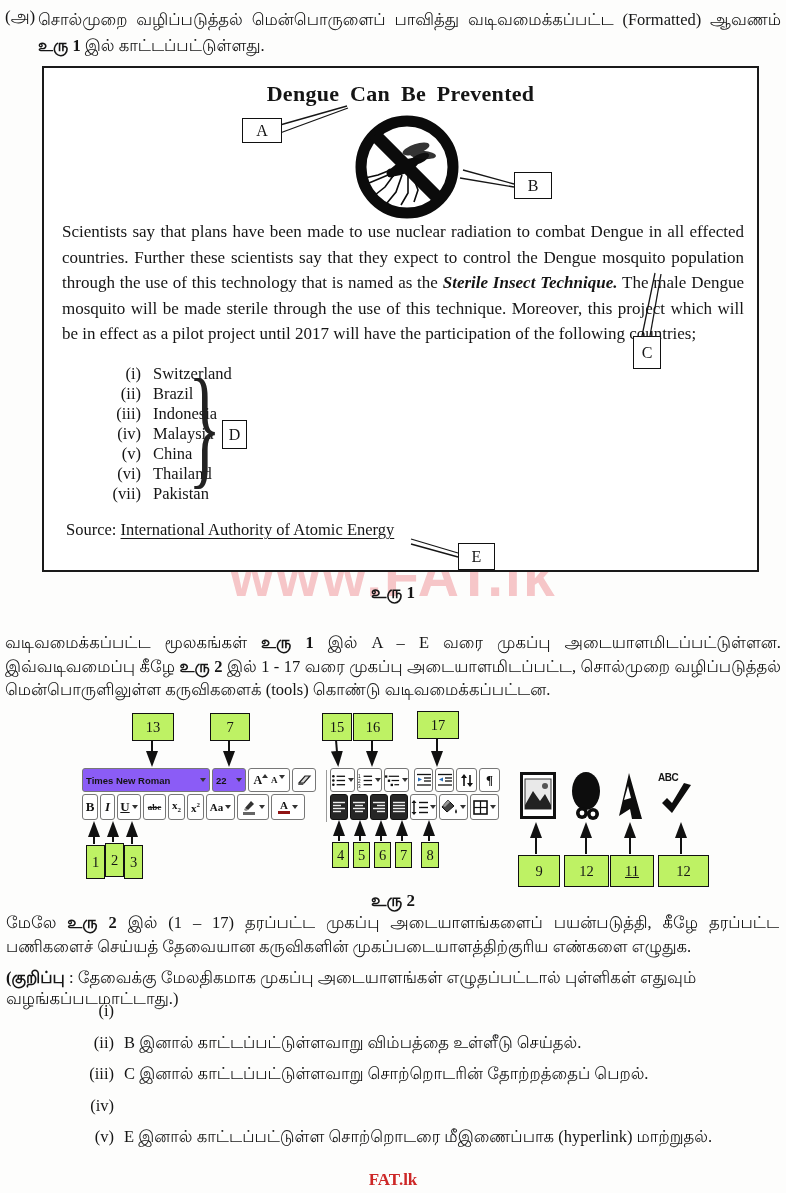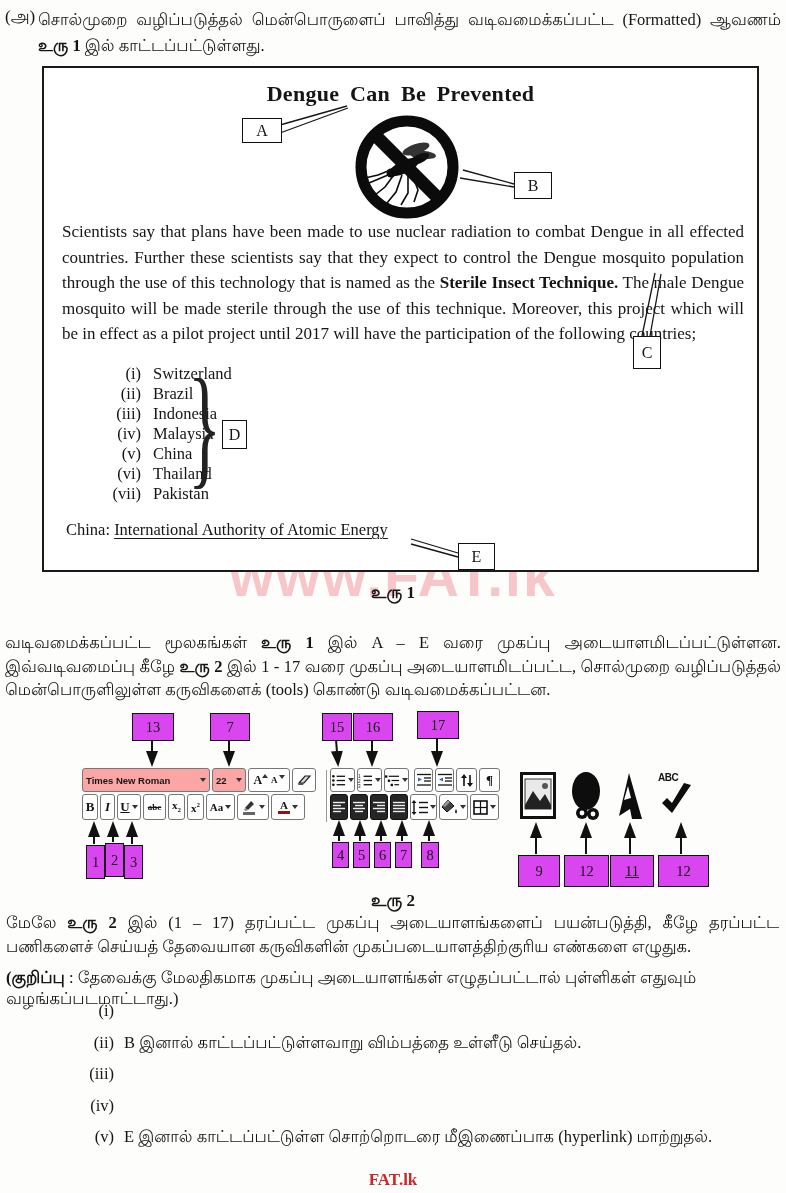--- a/index.html
+++ b/index.html
@@ -9,21 +9,21 @@
   
   #intro-marker{position:absolute;left:5px;top:7px;font-size:17px;}
   #intro-text{position:absolute;left:38px;top:7px;width:743px;font-size:16.5px;line-height:26px;text-align:justify;}
 
   
   #doc-box{position:absolute;left:42px;top:66px;width:713px;height:502px;border:2px solid #1a1a1a;
            background:#fff;z-index:2;}
   #doc-title{position:absolute;left:0;top:13px;width:100%;text-align:center;font-weight:bold;
              font-size:22px;word-spacing:5px;letter-spacing:.3px;}
   #doc-para{position:absolute;left:18px;top:151px;width:682px;font-size:17px;line-height:25.5px;text-align:justify;}
-  #doc-para .bi{font-weight:bold;}
+  #doc-para .bi{font-weight:bold;font-style:italic;}
   .callout{position:absolute;border:1.6px solid #111;background:#fff;display:flex;align-items:center;
            justify-content:center;font-size:16px;font-family:"Liberation Serif",serif;z-index:5;}
   #countries{position:absolute;left:55px;top:296px;font-size:16.5px;}
   .country-row{display:flex;height:20px;align-items:center;}
   .country-num{width:42px;text-align:right;padding-right:12px;}
   #brace-d{position:absolute;left:144px;top:291px;font-size:138px;line-height:138px;
            font-family:"Liberation Serif",serif;font-weight:400;transform:scale(.5,.97);transform-origin:left top;color:#222;}
   #source-line{position:absolute;left:22px;top:452px;font-size:16.5px;}
   #source-link{text-decoration:underline;text-underline-offset:3px;}
   #pointer-svg{position:absolute;left:0;top:0;width:713px;height:502px;pointer-events:none;}
@@ -45,28 +45,28 @@
   .tamil-b{font-weight:bold;}
 
   
   #tasks{position:absolute;left:0;top:999px;width:780px;}
   .task-row{display:flex;font-size:16.5px;line-height:23.5px;margin-bottom:8px;}
   .task-num{width:114px;text-align:right;padding-right:10px;flex:none;}
   .task-text{width:640px;}
 
   
   #fig2{position:absolute;left:0;top:705px;width:786px;height:232px;}
-  .numbox{position:absolute;border:1.5px solid #111;background:#d946ef;display:flex;align-items:center;
+  .numbox{position:absolute;border:1.5px solid #111;background:#bef264;display:flex;align-items:center;
           justify-content:center;font-size:14.5px;font-family:"Liberation Serif",serif;}
   #fig2-arrows{position:absolute;left:0;top:0;width:786px;height:232px;pointer-events:none;}
   .tbgroup{position:absolute;}
   .tbrow{display:flex;gap:2px;align-items:stretch;}
   .btn{border:1px solid #777;border-radius:3px;background:#fff;display:flex;align-items:center;
        justify-content:center;position:relative;box-sizing:border-box;}
-  .combo{border:1px solid #777;border-radius:3px;background:#fca5a5;display:flex;align-items:center;
+  .combo{border:1px solid #777;border-radius:3px;background:#8b5cf6;display:flex;align-items:center;
          padding:0 3px;box-sizing:border-box;font-family:"Liberation Sans",sans-serif;font-weight:bold;}
   .combo .label{flex:1;font-size:9.5px;white-space:nowrap;overflow:hidden;}
   .caret{width:0;height:0;border-left:3px solid transparent;border-right:3px solid transparent;
          border-top:4px solid #333;margin-left:2px;flex:none;}
   .caret-up{width:0;height:0;border-left:3px solid transparent;border-right:3px solid transparent;
             border-bottom:4px solid #333;flex:none;}
   .glyph{font-family:"Liberation Serif",serif;}
   .darkbtn{background:#262626;border:1px solid #111;}
   .tb-divider{position:absolute;width:1px;background:#9a9a9a;}
   .standalone{position:absolute;}
@@ -132,21 +132,21 @@
         <span class="country-num">(vi)</span>
         <span>Thailand</span>
       </div>
     <div class="country-row">
         <span class="country-num">(vii)</span>
         <span>Pakistan</span>
       </div>
   </div>
   <div id="brace-d">}</div>
 
-  <div id="source-line"><span>China:</span>&nbsp;<span id="source-link">International Authority of Atomic Energy</span></div>
+  <div id="source-line"><span>Source:</span>&nbsp;<span id="source-link">International Authority of Atomic Energy</span></div>
 
   <div class="callout" style="left:198px;top:50px;width:38px;height:23px;">
       <span>A</span>
     </div>
   <div class="callout" style="left:470px;top:104px;width:36px;height:25px;">
       <span>B</span>
     </div>
   <div class="callout" style="left:589px;top:268px;width:26px;height:31px;">
       <span>C</span>
     </div>
@@ -521,20 +521,21 @@
 <div id="tasks">
   <div class="task-row">
       <span class="task-num">(i)</span>
     </div>
   <div class="task-row">
       <span class="task-num">(ii)</span>
       <span class="task-text">B இனால் காட்டப்பட்டுள்ளவாறு விம்பத்தை உள்ளீடு செய்தல்.</span>
     </div>
   <div class="task-row">
       <span class="task-num">(iii)</span>
+      <span class="task-text">C இனால் காட்டப்பட்டுள்ளவாறு சொற்றொடரின் தோற்றத்தைப் பெறல்.</span>
     </div>
   <div class="task-row">
       <span class="task-num">(iv)</span>
     </div>
   <div class="task-row">
       <span class="task-num">(v)</span>
       <span class="task-text">E இனால் காட்டப்பட்டுள்ள சொற்றொடரை மீஇணைப்பாக (hyperlink) மாற்றுதல்.</span>
     </div>
 </div>
 

